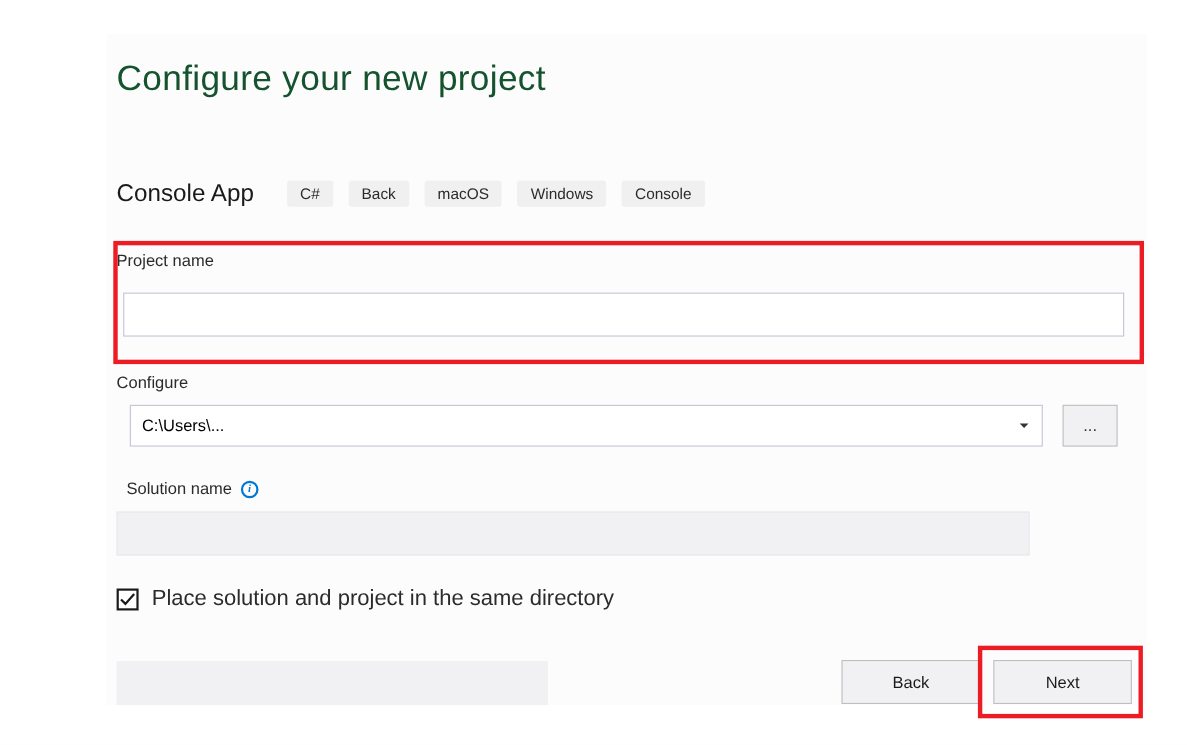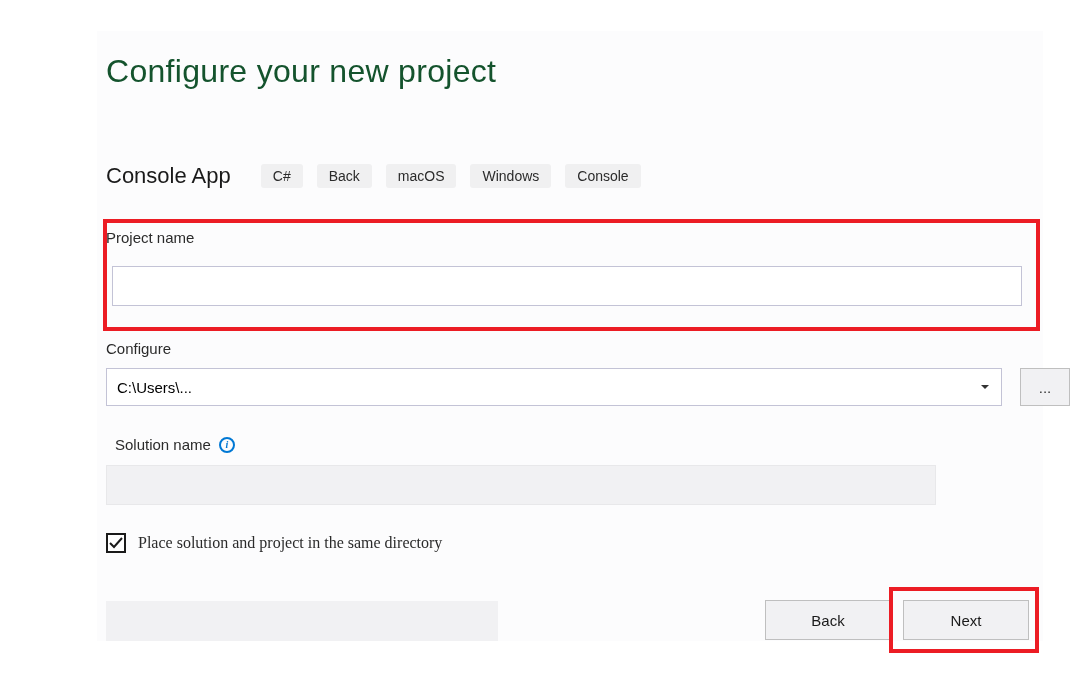--- a/index.html
+++ b/index.html
@@ -87,31 +87,32 @@
     }
     .location-row {
       position: absolute;
       left: 9px;
       top: 337px;
       display: flex;
       align-items: center;
       gap: 18px;
     }
     .location-select {
-      width: 896px;
+      width: 830px;
       height: 38px;
       border: 1px solid #c3c3d6;
       background: #fff;
       padding: 0 28px 0 10px;
       font-size: 15px;
       font-family: inherit;
       position: relative;
       display: flex;
       align-items: center;
       cursor: pointer;
+      margin-left: 12px;
     }
     .location-select .caret {
       position: absolute;
       right: 12px;
       top: 50%;
       transform: translateY(-50%);
       width: 0; height: 0;
       border-left: 4px solid transparent;
       border-right: 4px solid transparent;
       border-top: 4px solid #333;
@@ -172,21 +173,21 @@
     }
     .checkbox {
       width: 20px; height: 20px;
       border: 2px solid #1a1a1a;
       background: #fff;
       display: inline-flex;
       align-items: center;
       justify-content: center;
     }
     .checkbox svg { width: 14px; height: 14px; }
-    .checkbox-label { font-size: 16px; color: #2b2b2b; font-family: Liberation Serif, serif; }
+    .checkbox-label { font-size: 20px; color: #2b2b2b; }
     .footer-stub {
       position: absolute;
       left: 9px;
       top: 570px;
       width: 392px;
       height: 40px;
       background: #f1f1f3;
     }
     .button-row {
       position: absolute;

